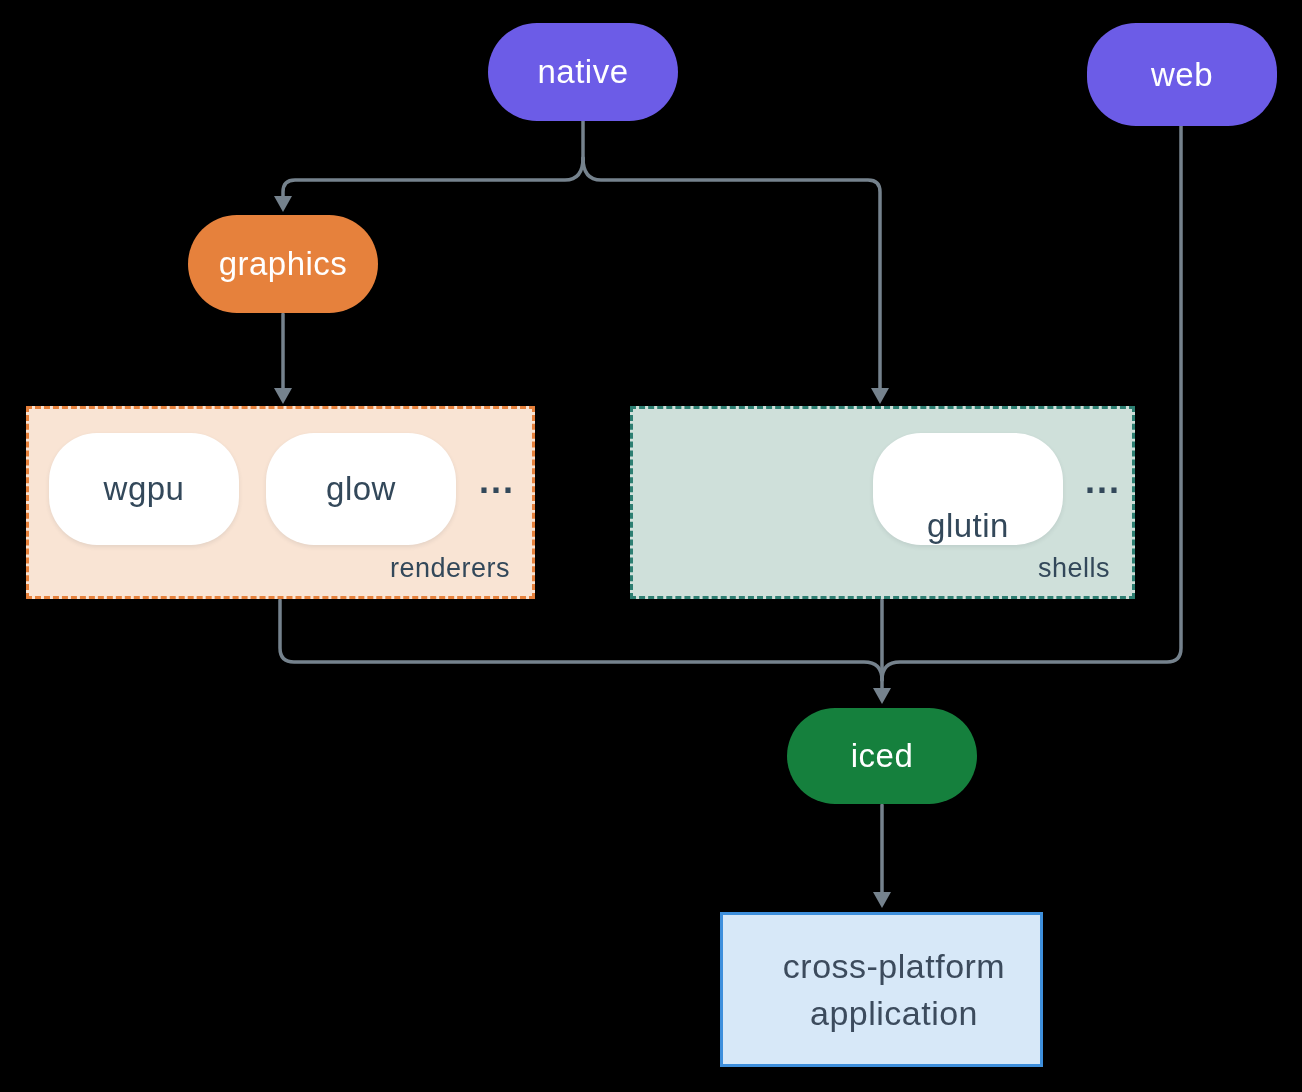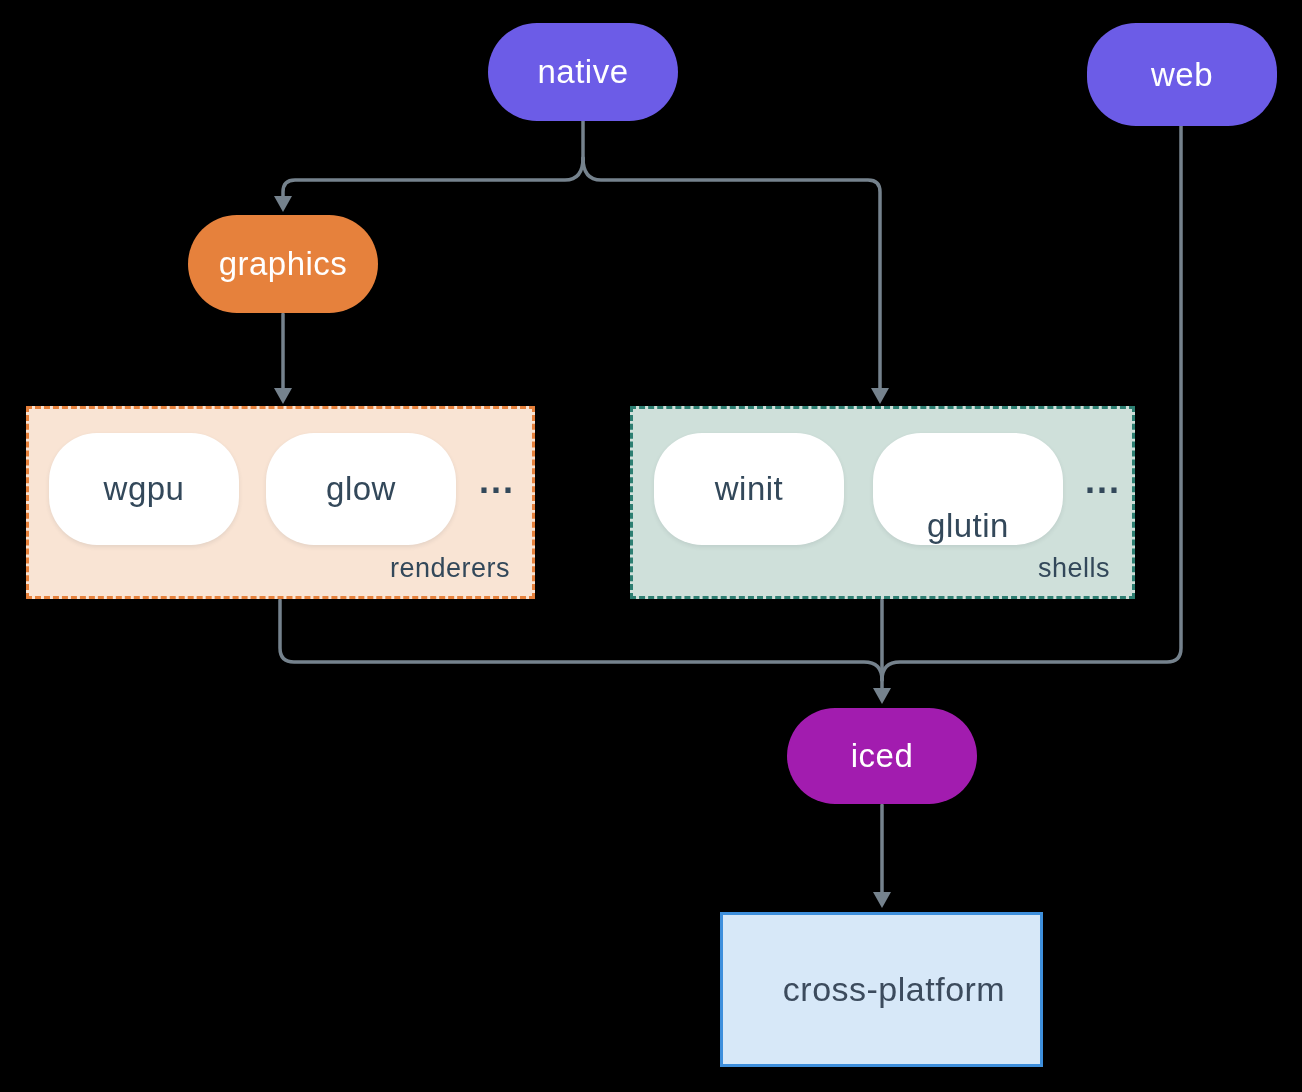--- a/index.html
+++ b/index.html
@@ -17,21 +17,21 @@
   .pill{
     position:absolute;
     display:flex;align-items:center;justify-content:center;
     border-radius:49px;
     font-size:33px;
     letter-spacing:0.5px;
     color:#ffffff;
   }
   .pill.purple{background:#6C5CE7;}
   .pill.orange{background:#E6813C;}
-  .pill.blue{background:#a21caf;}
+  .pill.blue{background:#15803d;}
   .pill.white{
     background:#ffffff;
     color:#33485A;
     box-shadow:0 2px 4px rgba(50,60,70,0.10);
   }
 
   #node-native{left:488px;top:23px;width:190px;height:98px;}
   #node-web{left:1087px;top:23px;width:190px;height:103px;}
   #node-graphics{left:188px;top:215px;width:190px;height:98px;}
   #node-iced{left:787px;top:708px;width:190px;height:96px;}
@@ -133,31 +133,29 @@
       <span>wgpu</span>
     </div>
     <div class="pill white" id="pill-glow">
       <span>glow</span>
     </div>
     <div class="ellipsis" id="renderers-ellipsis">...</div>
     <div class="group-label">renderers</div>
   </div>
 
   <div class="group-box" id="group-shells">
-    <div class="pill white" id="pill-winit">
-      <span>winit</span>
-    </div>
     <div class="pill white" id="pill-glutin">
       <span>glutin</span>
     </div>
     <div class="ellipsis" id="shells-ellipsis">...</div>
     <div class="group-label">shells</div>
   </div>
 
   <div class="pill blue" id="node-iced">
     <span>iced</span>
   </div>
 
   <div id="application-box">
     <span>cross-platform</span>
+    <span>application</span>
   </div>
 
 </div>
 
 </body></html>

